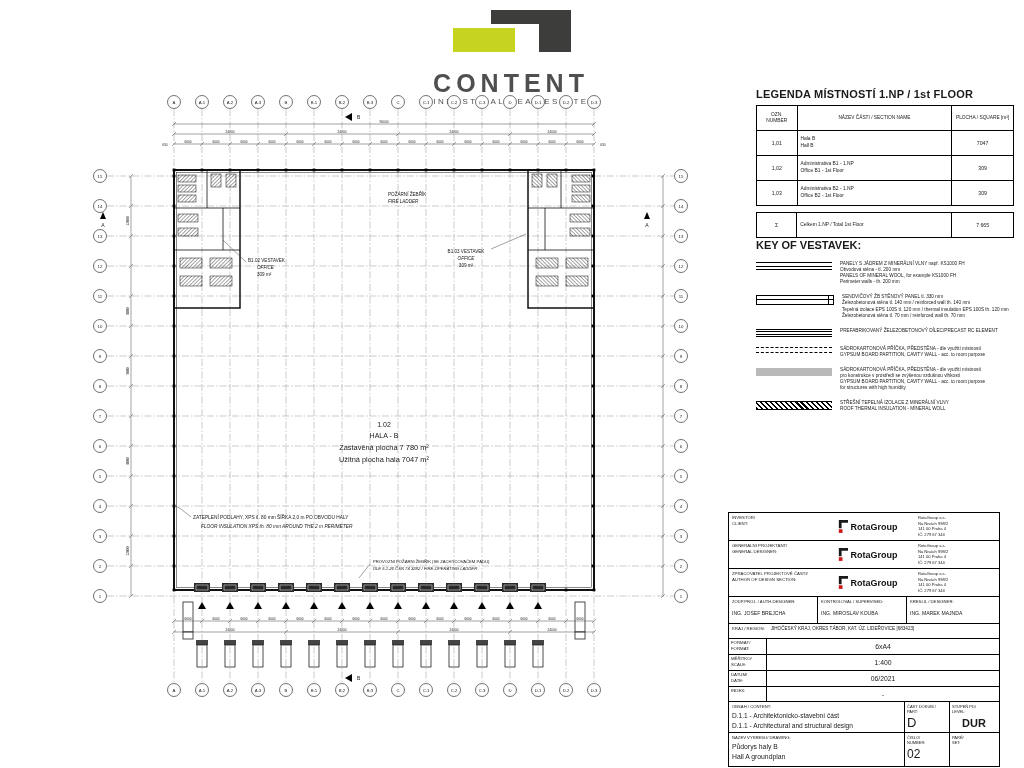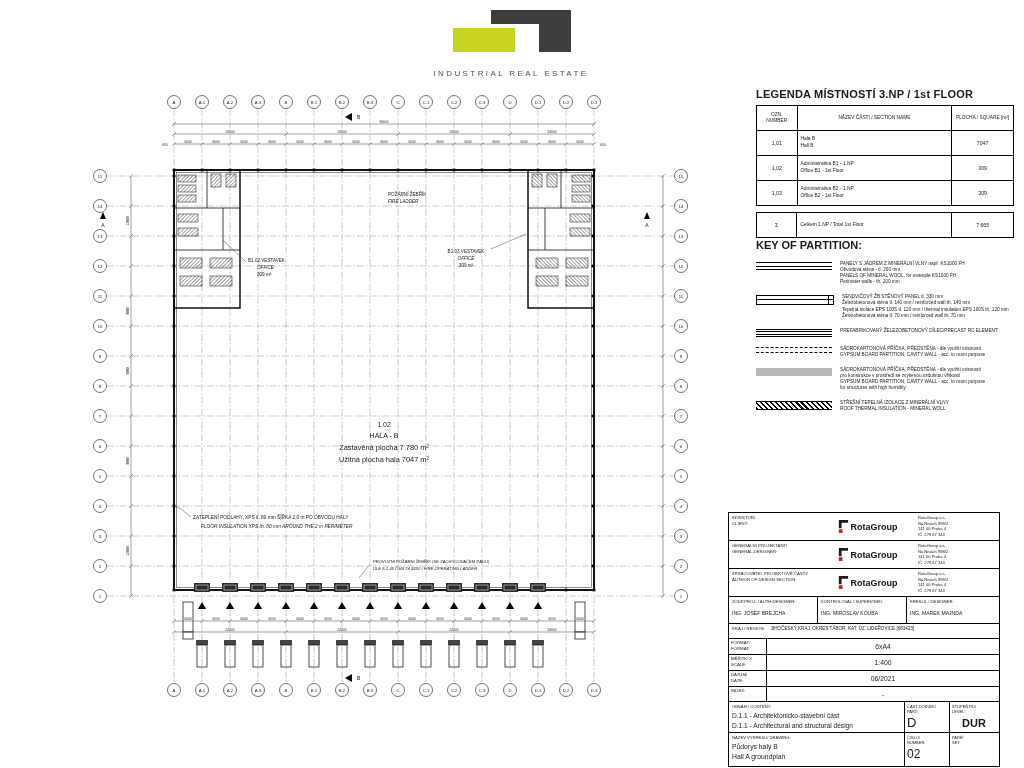--- a/index.html
+++ b/index.html
@@ -86,20 +86,21 @@
 </head>
 <body>
 
 <div class="page">
 
   <div class="logo-wrap">
     <svg width="125" height="56" viewBox="0 0 125 56">
       <polygon points="42,2 122,2 122,44 90,44 90,16 42,16" fill="#3d3d3b"></polygon>
       <rect x="4" y="20" width="62" height="24" fill="#c6d420"></rect>
     </svg>
+    <div class="logo-name">CONTENT</div>
     <div class="logo-tag">INDUSTRIAL REAL ESTATE</div>
   </div>
 
   <svg id="plan-svg" viewBox="0 0 660 625">
     <defs>
       <pattern id="h" width="2.6" height="2.6" patternUnits="userSpaceOnUse" patternTransform="rotate(45)">
         <line x1="0" y1="0" x2="0" y2="2.6" stroke="#000" stroke-width="0.7"></line>
       </pattern>
     </defs>
 
@@ -619,21 +620,21 @@
       <polygon points="267,25 267,33 260,29" fill="#000"></polygon>
       <text x="272" y="31" font-size="5">B</text>
     </g>
     <g>
       <polygon points="267,586 267,594 260,590" fill="#000"></polygon>
       <text x="272" y="592" font-size="5">B</text>
     </g>
   </svg>
 
   <div class="room-legend">
-    <h1>LEGENDA MÍSTNOSTÍ 3.NP / 1st FLOOR</h1>
+    <h1>LEGENDA MÍSTNOSTÍ 1.NP / 1st FLOOR</h1>
     <table class="leg">
       <thead>
         <tr>
           <th class="col-num">OZN. NUMBER</th>
           <th class="col-name" style="text-align:center">NÁZEV ČÁSTI / SECTION NAME</th>
           <th class="col-area">PLOCHA / SQUARE [m²]</th>
         </tr>
       </thead>
       <tbody id="leg-body">
           <tr>
@@ -658,21 +659,21 @@
         <tr>
           <td class="col-num">Σ</td>
           <td class="col-name">Celkem 1.NP / Total 1st Floor</td>
           <td class="col-area">7 665</td>
         </tr>
       </tbody>
     </table>
   </div>
 
   <div class="mat-legend">
-    <h1>KEY OF PARTITION:</h1>
+    <h1>KEY OF VESTAVEK:</h1>
     <div class="mat-items" id="mat-items">
         <div class="mat-item">
           <div class="sw sw-panel"></div>
     <div class="mat-txt">
             <div>PANELY S JÁDREM Z MINERÁLNÍ VLNY např. KS1000 FH</div>
             <div>Obvodová stěna - tl. 200 mm</div>
             <div>PANELS OF MINERAL WOOL, for example KS1000 FH</div>
             <div>Perimeter walls - th. 200 mm</div>
           </div>
         </div>

